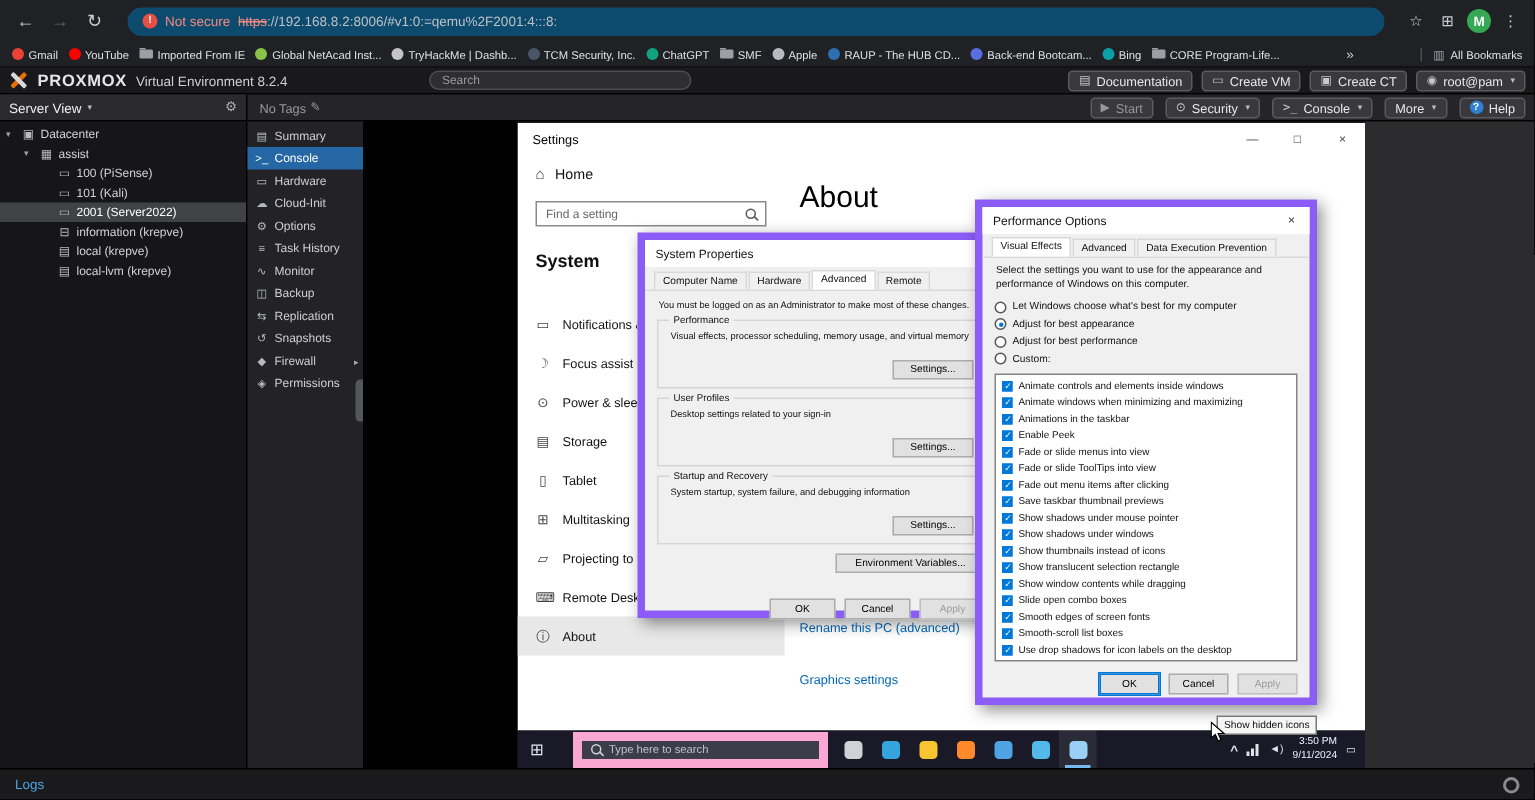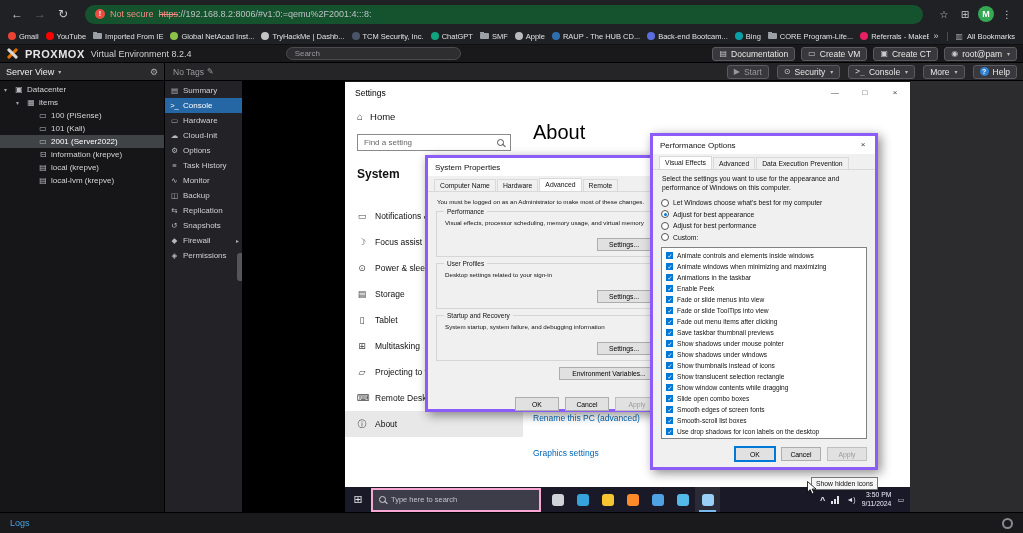--- a/index.html
+++ b/index.html
@@ -7,28 +7,28 @@
   body { position:relative; background:#000; font-family:"Liberation Sans","DejaVu Sans",sans-serif; -webkit-font-smoothing:antialiased; }
   .mono { font-family:"DejaVu Sans Mono",monospace; }
   button { border:none; background:none; cursor:default; }
   .spacer { flex:1; }
 
   
   #browser-nav { position:absolute; left:0; top:0; width:1023px; height:28px; background:#202124; display:flex; align-items:center; padding:0 8px; gap:5px; color:#c9cdd1; }
   .nav-ic { font-size:12px; width:18px; text-align:center; }
   .nav-ic.sm { font-size:10px; width:16px; }
   .nav-ic.dis { color:#5f6368; }
-  .omnibox { flex:1; height:19px; background:#14532d; border-radius:10px; display:flex; align-items:center; padding:0 10px; gap:5px; margin:0 8px; overflow:hidden; }
+  .omnibox { flex:1; height:19px; background:#0c4a6e; border-radius:10px; display:flex; align-items:center; padding:0 10px; gap:5px; margin:0 8px; overflow:hidden; }
   .warn-badge { width:10px; height:10px; min-width:10px; border-radius:5px; background:#e94e42; color:#fff; font-size:7px; font-weight:bold; line-height:10px; text-align:center; }
   .warn-text { color:#f28b82; font-size:9px; white-space:nowrap; }
   .url { font-size:9px; color:#bdc1c6; white-space:nowrap; overflow:hidden; }
   .scheme { color:#f28b82; text-decoration:line-through; }
   .avatar { width:16px; height:16px; border-radius:8px; background:#34a853; color:#fff; font-size:9px; font-weight:bold; line-height:16px; text-align:center; }
 
-  #bookmarks-bar { position:absolute; left:0; top:28px; width:1023px; height:17px; background:#202124; border-bottom:1px solid #101012; display:flex; align-items:center; padding:0 8px; color:#dde1e5; }
+  #bookmarks-bar { position:absolute; left:0; top:28px; width:1023px; height:17px; background:#202124; border-bottom:1px solid #101012; display:flex; align-items:center; padding:0 8px; color:#dde1e5;gap:36px; }
   .bm-list { display:flex; align-items:center; gap:7px; overflow:hidden; flex:1; }
   .bm-item { display:flex; align-items:center; gap:3px; font-size:7.5px; white-space:nowrap; }
   .bm-ic { width:8px; height:8px; min-width:8px; border-radius:4px; background:#777; }
   .bm-ic.folder { width:9px; height:6px; min-width:9px; border-radius:1px; background:#9aa0a6; position:relative; }
   .bm-ic.folder::before { content:""; position:absolute; top:-2px; left:0; width:4px; height:2px; background:#9aa0a6; border-radius:1px 1px 0 0; }
   .bm-overflow { font-size:9px; color:#c9cdd1; padding:0 4px; }
   .bm-all { display:flex; align-items:center; gap:4px; font-size:7.5px; border-left:1px solid #4a4d51; padding-left:8px; margin-left:4px; white-space:nowrap; }
   .bm-all-ic { color:#9aa0a6; font-size:8px; }
 
   
@@ -103,21 +103,21 @@
   .sw-main { position:absolute; left:188px; top:0; right:0; bottom:0; }
   .sw-main h1 { font-size:20px; font-weight:300; margin-top:18px; color:#000; }
   .ed-row { margin-top:24px; font-size:8.5px; display:flex; }
   .ed-l { width:70px; color:#222; }
   .ed-v { color:#222; white-space:nowrap; }
   .sw-link { position:absolute; left:0; color:#0067b8; font-size:8.5px; text-decoration:none; }
   .sw-link.l1 { top:310px; }
   .sw-link.l2 { top:345px; }
 
   
-  .dlg { position:absolute; background:#f0f0f0; border:3px solid #8b5cf6; box-shadow:3px 3px 10px rgba(0,0,0,.45); color:#111; }
+  .dlg { position:absolute; background:#f0f0f0; border:5px solid #8b5cf6; box-shadow:3px 3px 10px rgba(0,0,0,.45); color:#111; }
   #sysprops { left:80px; top:74px; width:245px; height:257px; z-index:3; }
   #perfopts { left:305px; top:52px; width:228px; height:337px; z-index:4; }
   .dlg-titlebar { height:18px; background:#fff; display:flex; align-items:center; padding-left:7px; }
   .dlg-title { font-size:8px; }
   .dlg-close { margin-left:auto; width:24px; height:100%; text-align:center; line-height:18px; font-size:8px; color:#333; }
   .tab-strip { display:flex; gap:1px; padding:3px 6px 0 6px; border-bottom:1px solid #d9d9d9; }
   .tab { border:1px solid #d9d9d9; border-bottom:none; padding:2px 5px 2px 5px; font-size:6.8px; background:#f0f0f0; white-space:nowrap; }
   .tab.active { background:#fff; padding-bottom:3px; margin-top:-1px; }
   .sp-body { padding:0 8px; }
   .sp-note { margin:6px 1px 6px 1px; font-size:6.2px; white-space:nowrap; overflow:hidden; }
@@ -142,21 +142,21 @@
   .cb { width:7px; height:7px; min-width:7px; border:1px solid #707070; background:#fff; position:relative; margin-left:2px; }
   .cb.checked { background:#0078d7; border-color:#0078d7; }
   .cb.checked::after { content:"✓"; color:#fff; font-size:6px; position:absolute; left:0.5px; top:-1px; line-height:8px; }
   .cb-lbl { font-size:6.6px; white-space:nowrap; }
   .po-body .dlg-buttons { margin-top:8px; }
   .po-body .win-btn { width:40px; }
 
   
   #taskbar { position:absolute; left:0; bottom:0; width:565px; height:25px; background:#191927; display:flex; align-items:center; z-index:5; }
   .start { width:26px; min-width:26px; text-align:center; color:#dfe3e8; font-size:11px; }
-  .tb-search { width:170px; min-width:170px; height:24px; background:#3d3d49; border:2px solid #f9a8d4; display:flex; align-items:center; gap:5px; padding:0 6px; }
+  .tb-search { width:170px; min-width:170px; height:24px; background:#3d3d49; border:6px solid #f9a8d4; display:flex; align-items:center; gap:5px; padding:0 6px;margin-left:11px; }
   .tb-search-ph { font-size:7.5px; color:#c2c2cc; white-space:nowrap; }
   .tb-apps { display:flex; height:100%; margin-left:4px; }
   .tb-app { width:25px; height:100%; display:flex; align-items:center; justify-content:center; position:relative; }
   .tb-app.active { background:rgba(255,255,255,.08); }
   .tb-app.active::after { content:""; position:absolute; bottom:0; left:4px; right:4px; height:2px; background:#76b9ed; }
   .tb-app-glyph { width:12px; height:12px; border-radius:3px; background:#888; }
   .tray { margin-left:auto; display:flex; align-items:center; gap:6px; padding-right:6px; }
   .tray-ic { font-size:7px; color:#dfe3e8; }
   .chev { font-size:9px; font-weight:bold; }
   .net { display:flex; align-items:flex-end; height:8px; }
@@ -334,21 +334,21 @@
 
     <div class="tree-row" style="padding-left: 4px;">
       <span class="tree-caret caret"></span>
       <span class="tree-ic">▣</span>
       <span class="tree-label">Datacenter</span>
     </div>
 
     <div class="tree-row" style="padding-left: 16px;">
       <span class="tree-caret caret"></span>
       <span class="tree-ic">▦</span>
-      <span class="tree-label">items</span>
+      <span class="tree-label">assist</span>
     </div>
 
     <div class="tree-row" style="padding-left: 28px;">
       <span class="tree-caret"></span>
       <span class="tree-ic">▭</span>
       <span class="tree-label">100 (PiSense)</span>
     </div>
 
     <div class="tree-row" style="padding-left: 28px;">
       <span class="tree-caret"></span>

